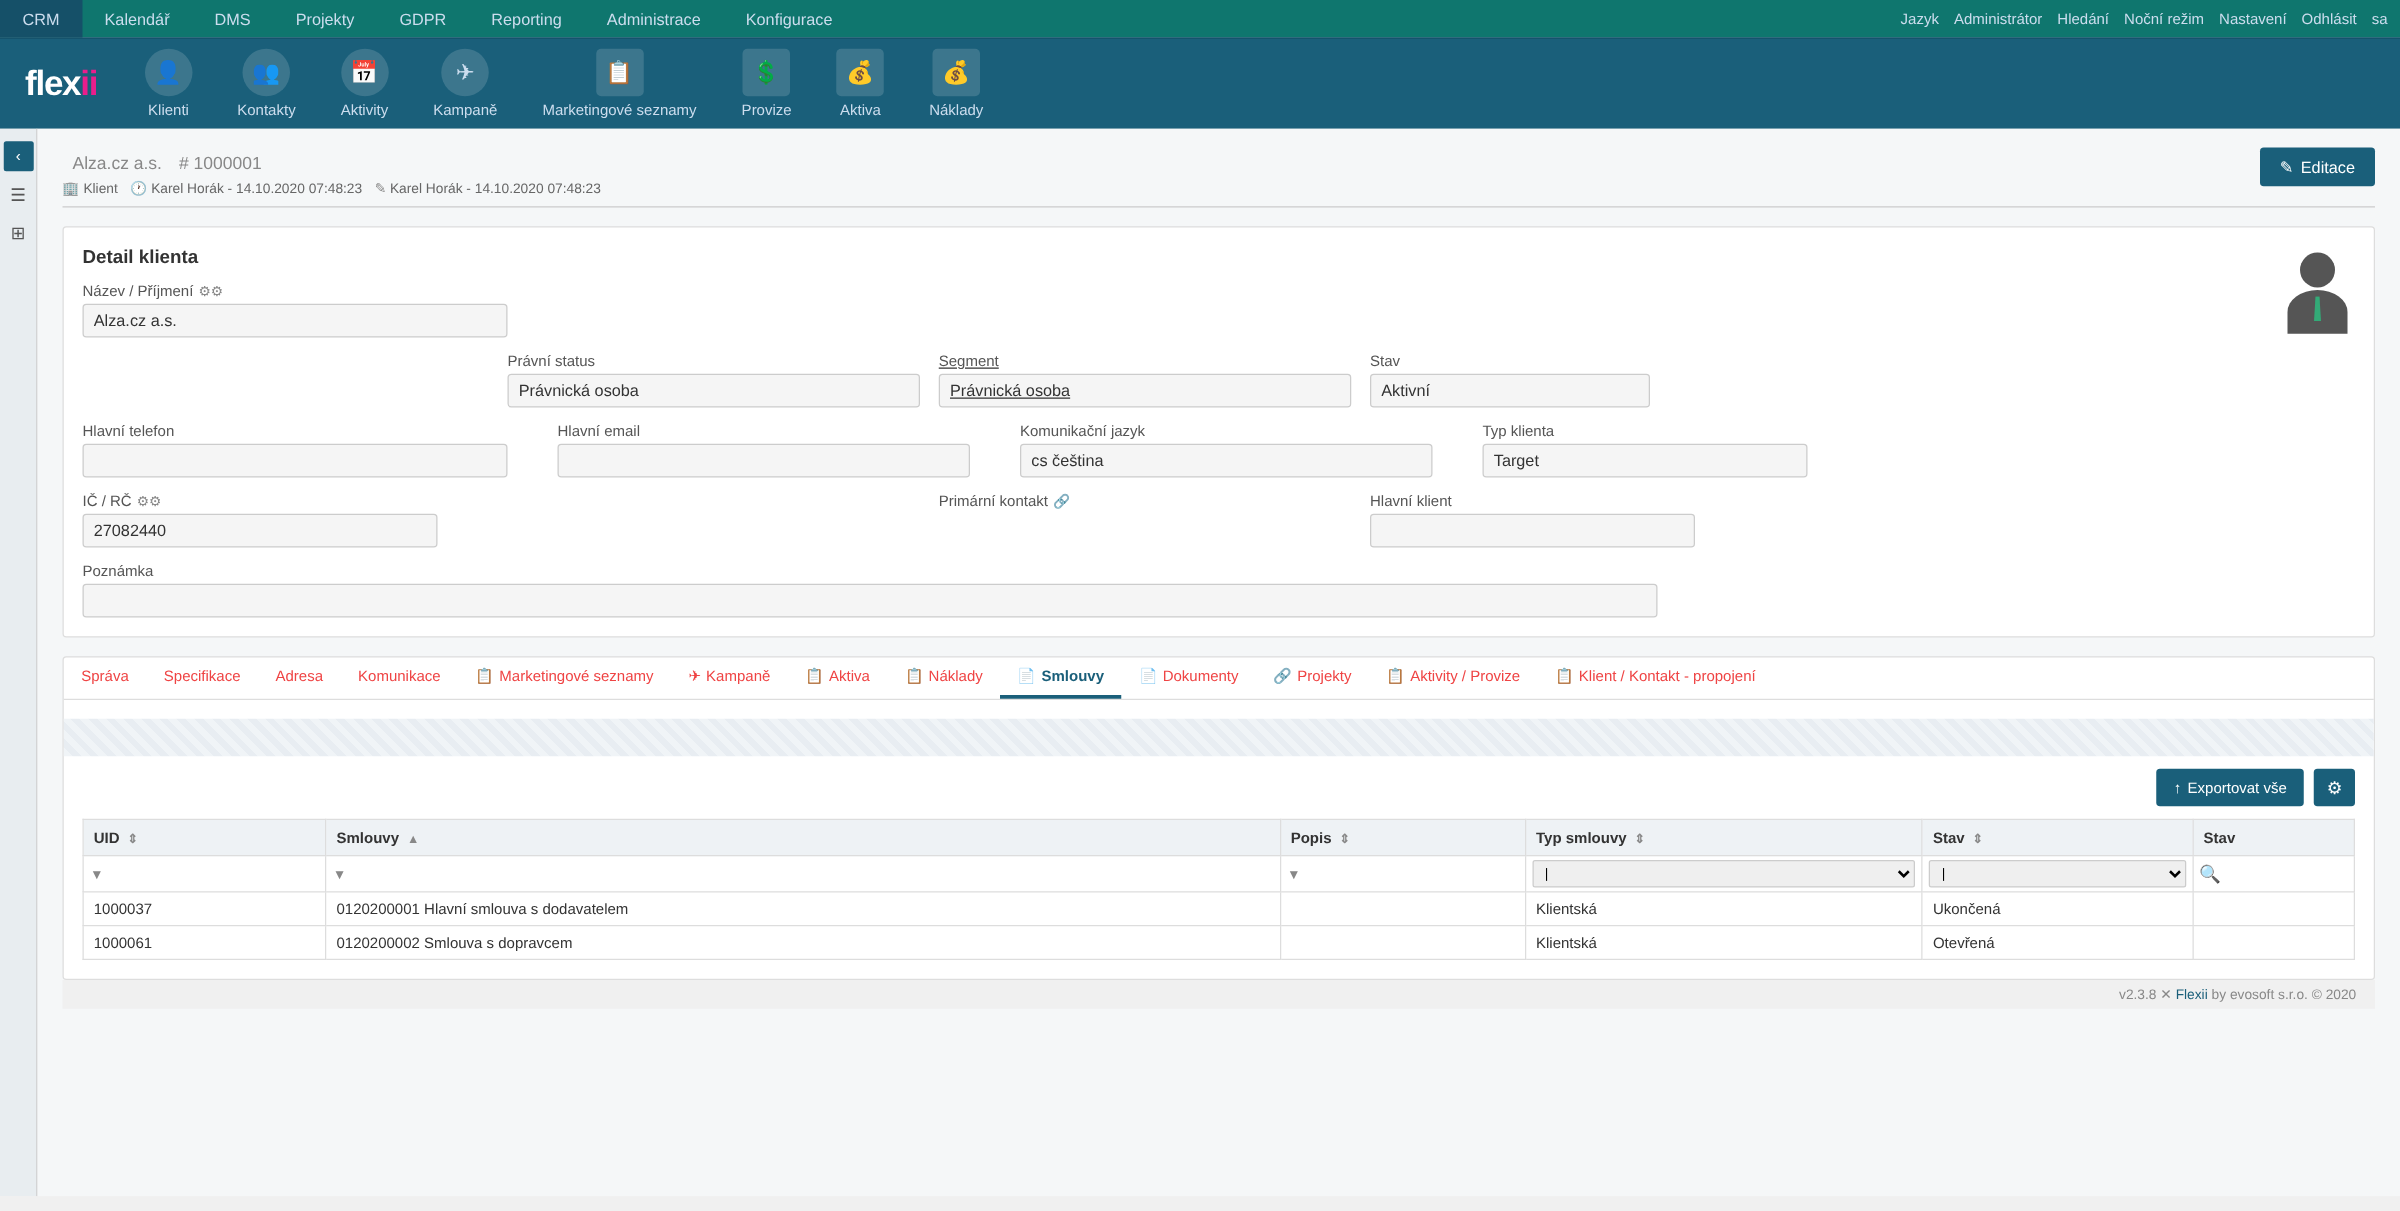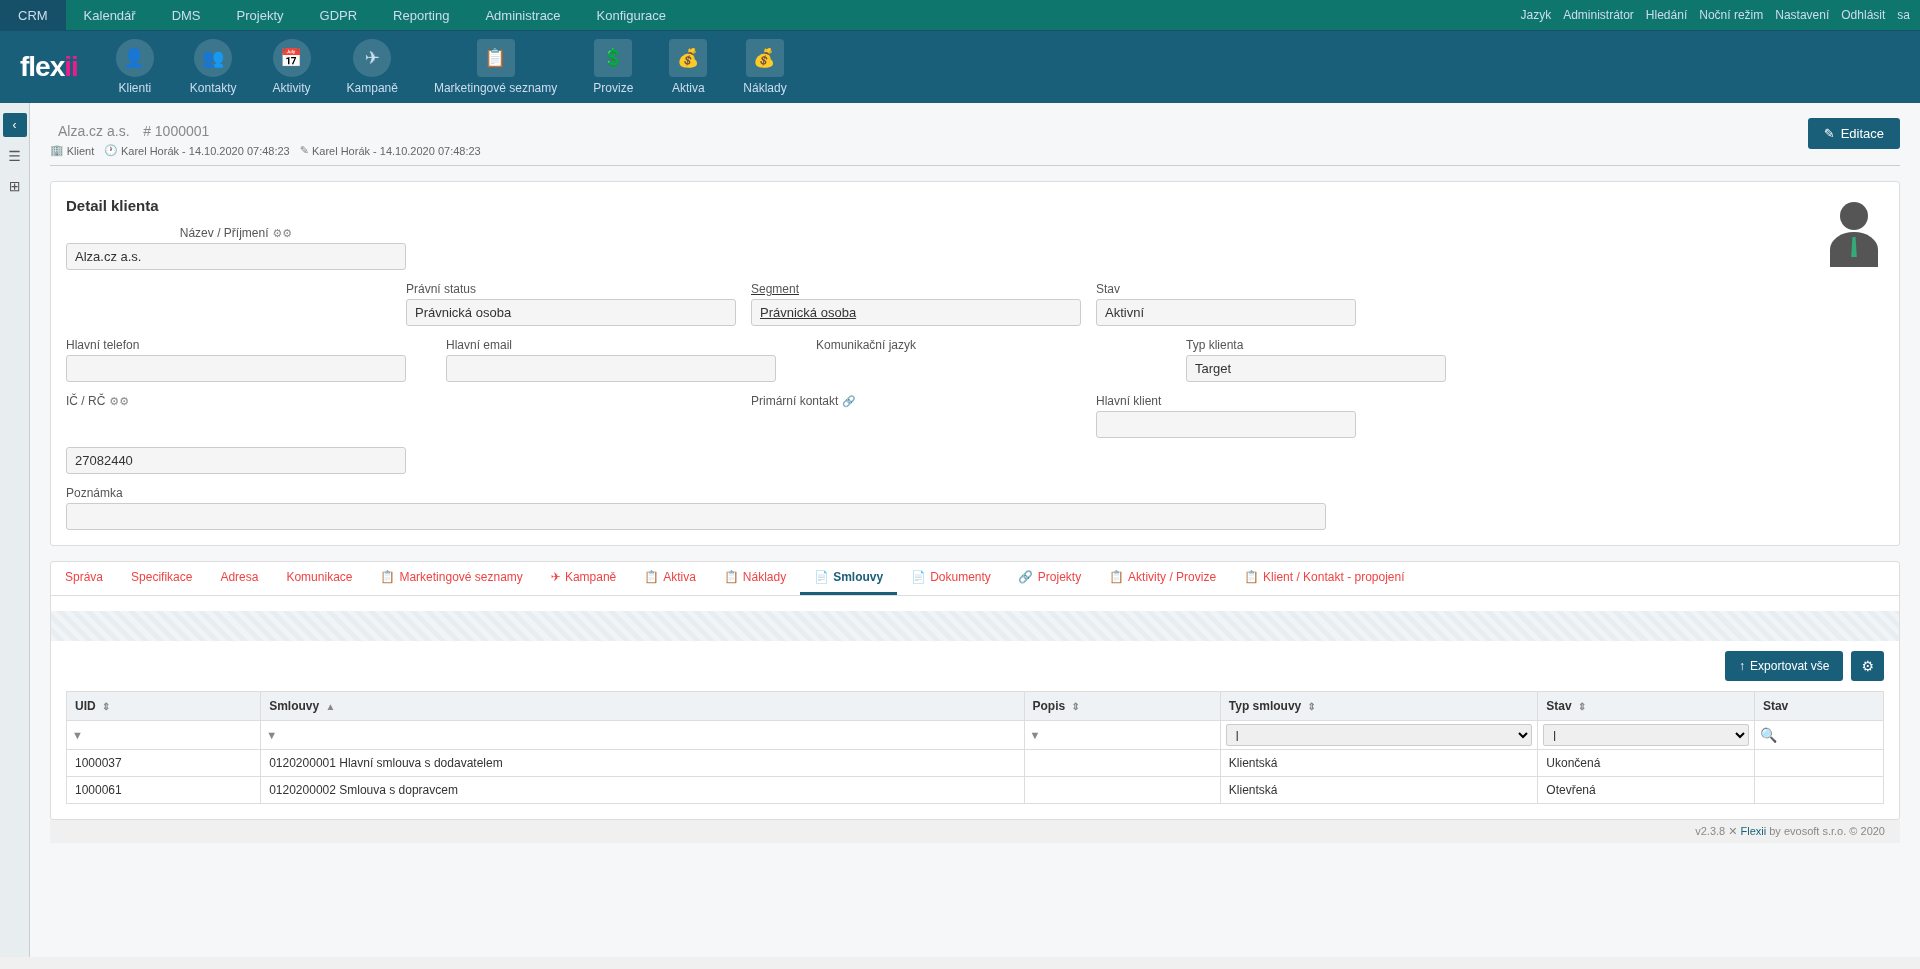--- a/index.html
+++ b/index.html
@@ -197,69 +197,70 @@
       <div class="avatar-block">
         <div class="avatar-img">
           <div class="avatar-head"></div>
           <div class="avatar-body">
             <div class="avatar-tie"></div>
           </div>
         </div>
       </div>
 
       <div class="form-row" style="margin-bottom:12px;">
-        <div class="form-group" style="width:340px;align-items:center;">
+        <div class="form-group" style="width:340px;">
           <label>
             <span>Název / Příjmení</span>
             <span style="color:#888; font-size:11px;">⚙⚙</span>
           </label>
           <input type="text" style="width: 340px;" readonly="" value="Alza.cz a.s.">
         </div>
       </div>
 
       <div class="form-row" style="margin-bottom:12px;">
         <div class="form-group" style="margin-left:340px; width:330px;">
           <label>Právní status</label>
           <input type="text" style="width: 330px;" readonly="" value="Právnická osoba">
         </div>
         <div class="form-group" style="width:330px;text-decoration:underline;">
           <label>Segment</label>
           <input type="text" style="width: 330px;" readonly="" value="Právnická osoba">
         </div>
         <div class="form-group" style="width:260px;">
           <label>Stav</label>
-          <input type="text" style="width: 260px;" readonly="" value="Aktivní">
+          <input type="text" style="width: 224px;" readonly="" value="Aktivní">
         </div>
       </div>
 
       <div class="form-row" style="margin-bottom:12px;gap:40px;">
         <div class="form-group" style="width:340px;">
           <label>Hlavní telefon</label>
           <input type="text" style="width: 340px;" readonly="">
         </div>
         <div class="form-group" style="width:330px;">
           <label>Hlavní email</label>
           <input type="text" style="width: 330px;" readonly="">
         </div>
         <div class="form-group" style="width:330px;">
           <label>Komunikační jazyk</label>
+          <input type="text" style="width: 330px;" readonly="" value="cs čeština">
         </div>
         <div class="form-group" style="width:260px;">
           <label>Typ klienta</label>
           <input type="text" style="width: 260px;" readonly="" value="Target">
         </div>
       </div>
 
       <div class="form-row" style="margin-bottom:12px;">
         <div class="form-group" style="width:340px;">
           <label>
             <span>IČ / RČ</span>
             <span style="color:#888; font-size:11px;">⚙⚙</span>
           </label>
-          <input type="text" style="width: 340px; margin-top: 36px;" readonly="" value="27082440">
+          <input type="text" style="width: 284px;" readonly="" value="27082440">
         </div>
         <div class="form-group" style="width:330px; margin-left:330px;">
           <label>
             <span>Primární kontakt</span>
             <span style="color:#888;font-size:11px;">🔗</span>
           </label>
         </div>
         <div class="form-group" style="width:260px;">
           <label>Hlavní klient</label>
           <input type="text" style="width: 260px;" readonly="">

